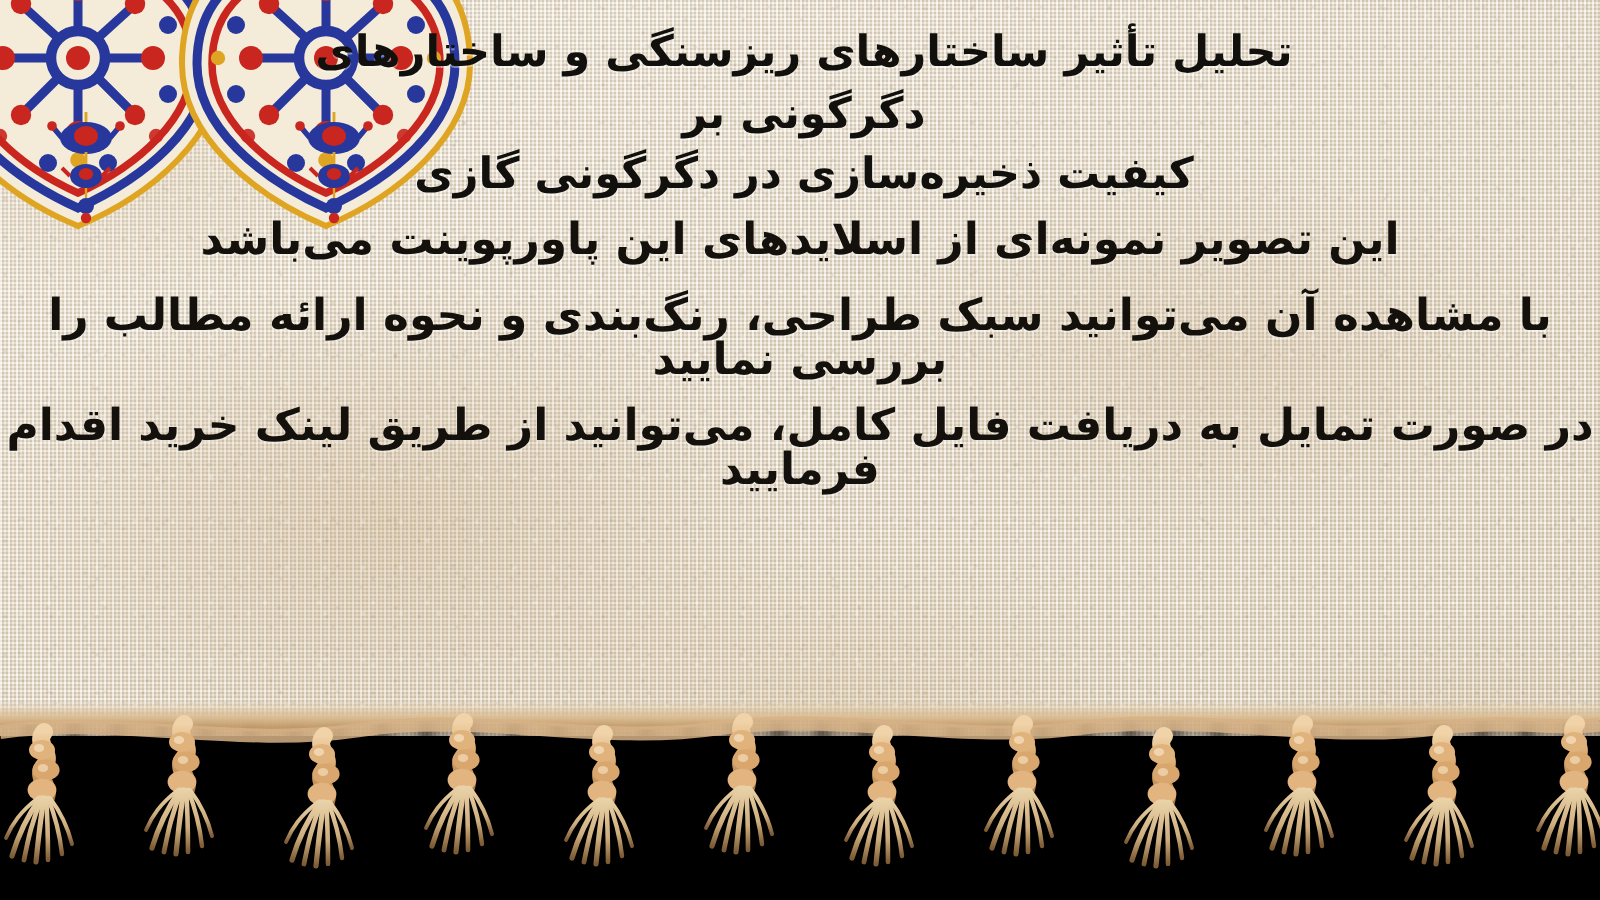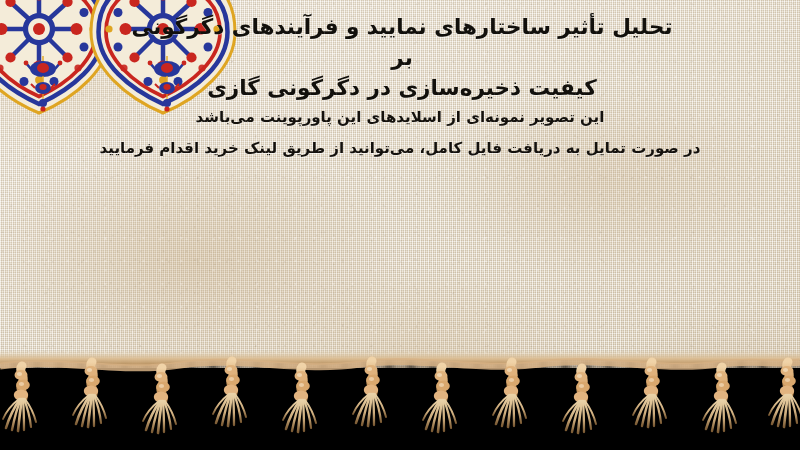--- a/index.html
+++ b/index.html
@@ -90,21 +90,21 @@
     letter-spacing: -0.2px;
     text-shadow: 0 1px 0 rgba(255,255,255,0.38);
   }
   .body-block {
     position: absolute;
     top: 110px;
     right: 0;
     left: 0;
     text-align: center;
     color: #14110d;
-    font-size: 15px;
+    font-size: 22px;
     font-weight: bold;
     line-height: 1.0;
     text-shadow: 0 1px 0 rgba(255,255,255,0.34);
   }
   .body-line { margin-bottom: 11px; }
   .body-line.l1 { margin-bottom: 16px; }
 
   
   .fringe-band {
     position: absolute;
@@ -278,26 +278,27 @@
       <ellipse cx="21" cy="34" rx="8" ry="6" fill="#27379b"></ellipse>
       <ellipse cx="21" cy="33" rx="3.6" ry="3" fill="#c9261f"></ellipse>
       <path d="M13 34 L9 30 M29 34 L33 30" stroke="#c9261f" stroke-width="2" fill="none"></path>
       <path d="M21 40 L21 45" stroke="#dfa522" stroke-width="1.2"></path>
       <circle cx="21" cy="49" r="4" fill="#27379b"></circle>
       <circle cx="21" cy="55" r="2.6" fill="#c9261f"></circle>
     </svg>
   </div>
 
   <div class="title">
-    <div>تحلیل تأثیر ساختارهای نمایید و فرآیندهای دگرگونی بر</div>
+    <div>تحلیل تأثیر ساختارهای ریزسنگی و ساختارهای دگرگونی بر</div>
     <div>کیفیت ذخیره‌سازی در دگرگونی گازی</div>
   </div>
 
   <div class="body-block">
     <div class="body-line l1">این تصویر نمونه‌ای از اسلایدهای این پاورپوینت می‌باشد</div>
+    <div class="body-line">با مشاهده آن می‌توانید سبک طراحی، رنگ‌بندی و نحوه ارائه مطالب را بررسی نمایید</div>
     <div class="body-line">در صورت تمایل به دریافت فایل کامل، می‌توانید از طریق لینک خرید اقدام فرمایید</div>
   </div>
 
   <div class="band-soft-edge"></div>
   <div class="fringe-band"></div>
   <svg class="fringe-svg" viewBox="0 0 800 100" preserveAspectRatio="none">
     <defs>
       <linearGradient id="ropeG" x1="0" y1="0" x2="0" y2="1">
         <stop offset="0%" stop-color="#f0d3a8"></stop>
         <stop offset="45%" stop-color="#d9a96f"></stop>

